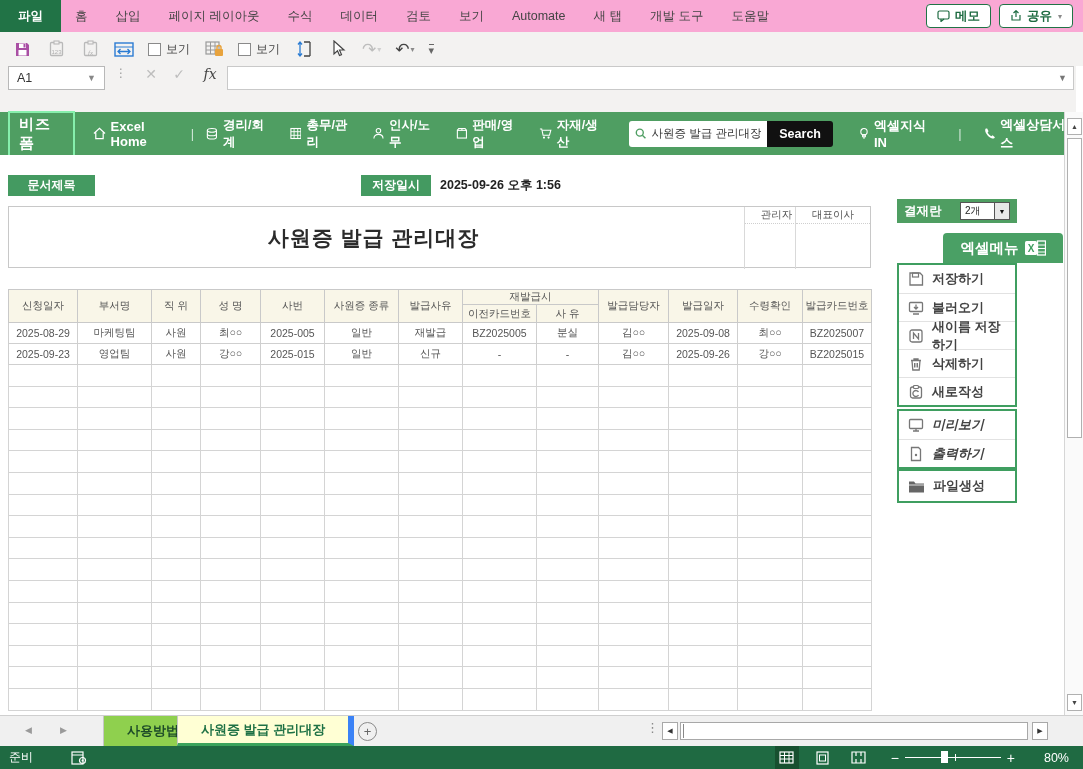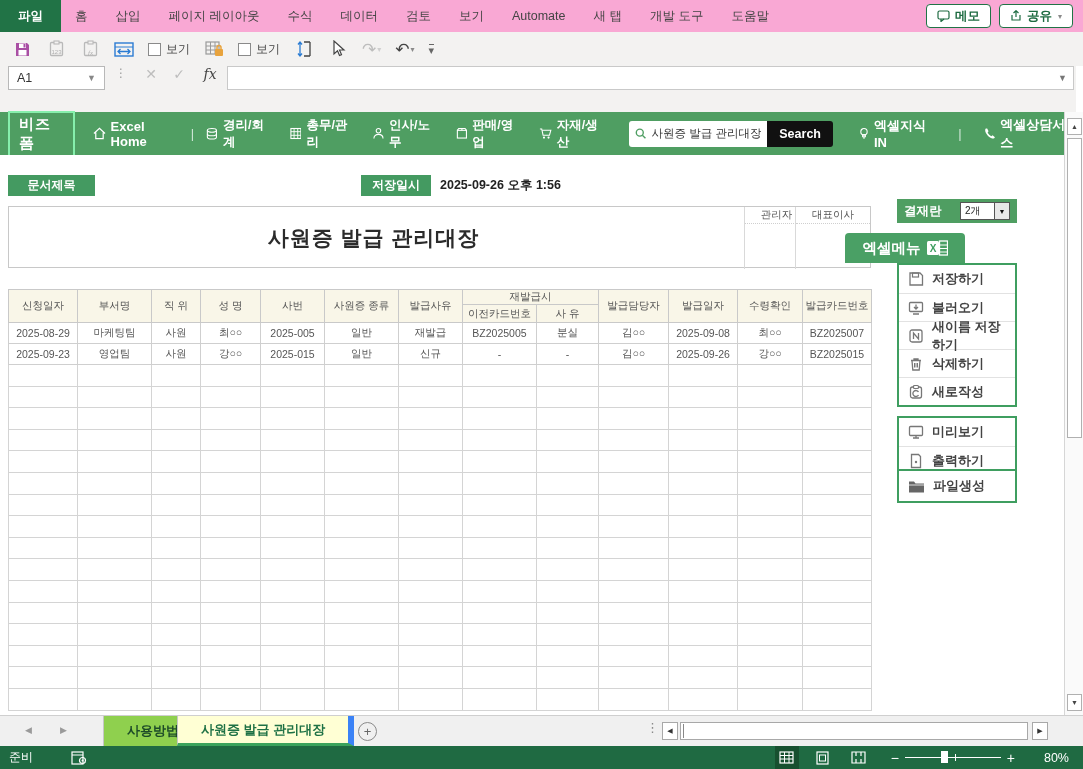--- a/index.html
+++ b/index.html
@@ -70,23 +70,23 @@
   table.grid td { height:21px; border:1px solid #cfcfcf; font-size:10.5px; color:#555; text-align:center; padding:0; white-space:nowrap; overflow:hidden; background:#fff; }
   table.grid tr.empty td { height:21.6px; border-color:#d4d4d4; }
 
   
   .approval { position:absolute; left:897px; top:44px; width:120px; height:24px; background:#4f9e62; display:flex; align-items:center; padding:0 7px; }
   .approval .ap-label { color:#fff; font-size:12.5px; font-weight:bold; }
   .dropdown { margin-left:auto; width:50px; height:18px; background:#fff; border:1px solid #555; display:flex; align-items:stretch; }
   .dropdown .dd-val { flex:1; font-size:10px; color:#222; display:flex; align-items:center; padding-left:4px; }
   .dropdown .dd-btn { width:15px; background:#e8e8e8; border-left:1px solid #555; display:flex; align-items:center; justify-content:center; font-size:7px; color:#111; }
 
-  .xlmenu-hdr { position:absolute; left:845px; top:78px; width:120px; height:30px; background:#4aa065; border-radius:4px 4px 0 0; display:flex; align-items:center; justify-content:center; gap:6px; color:#fff; font-size:14.5px; font-weight:bold; }
+  .xlmenu-hdr { position:absolute; left:943px; top:78px; width:120px; height:30px; background:#4aa065; border-radius:4px 4px 0 0; display:flex; align-items:center; justify-content:center; gap:6px; color:#fff; font-size:14.5px; font-weight:bold; }
   .xlgroup { position:absolute; left:897px; width:120px; background:#fff; border:2px solid #3f9e60; }
-  .xg1 { top:108px; } .xg2 { top:261px; } .xg3 { top:314px; }
+  .xg1 { top:108px; } .xg2 { top:254px;font-style:italic; } .xg3 { top:314px; }
   .xitem { height:28px; display:flex; align-items:center; gap:8px; padding:0 9px; font-size:13px; font-weight:bold; color:#444; }
   .xitem + .xitem { border-top:1px solid #e2e2e2; }
   .xitem svg { flex:none; }
 
   
   .vscroll { position:absolute; left:1064px; top:112px; width:19px; height:603px; background:#fafafa; border-left:1px solid #d6d6d6; }
   .vs-btn { position:absolute; left:2px; width:15px; height:17px; background:#fff; border:1px solid #b0b0b0; color:#444; font-size:7px; display:flex; align-items:center; justify-content:center; }
   .vs-up { top:6px; } .vs-down { bottom:4px; }
   .vs-thumb { position:absolute; left:2px; top:26px; width:15px; height:300px; background:#fff; border:1px solid #b0b0b0; }
 

